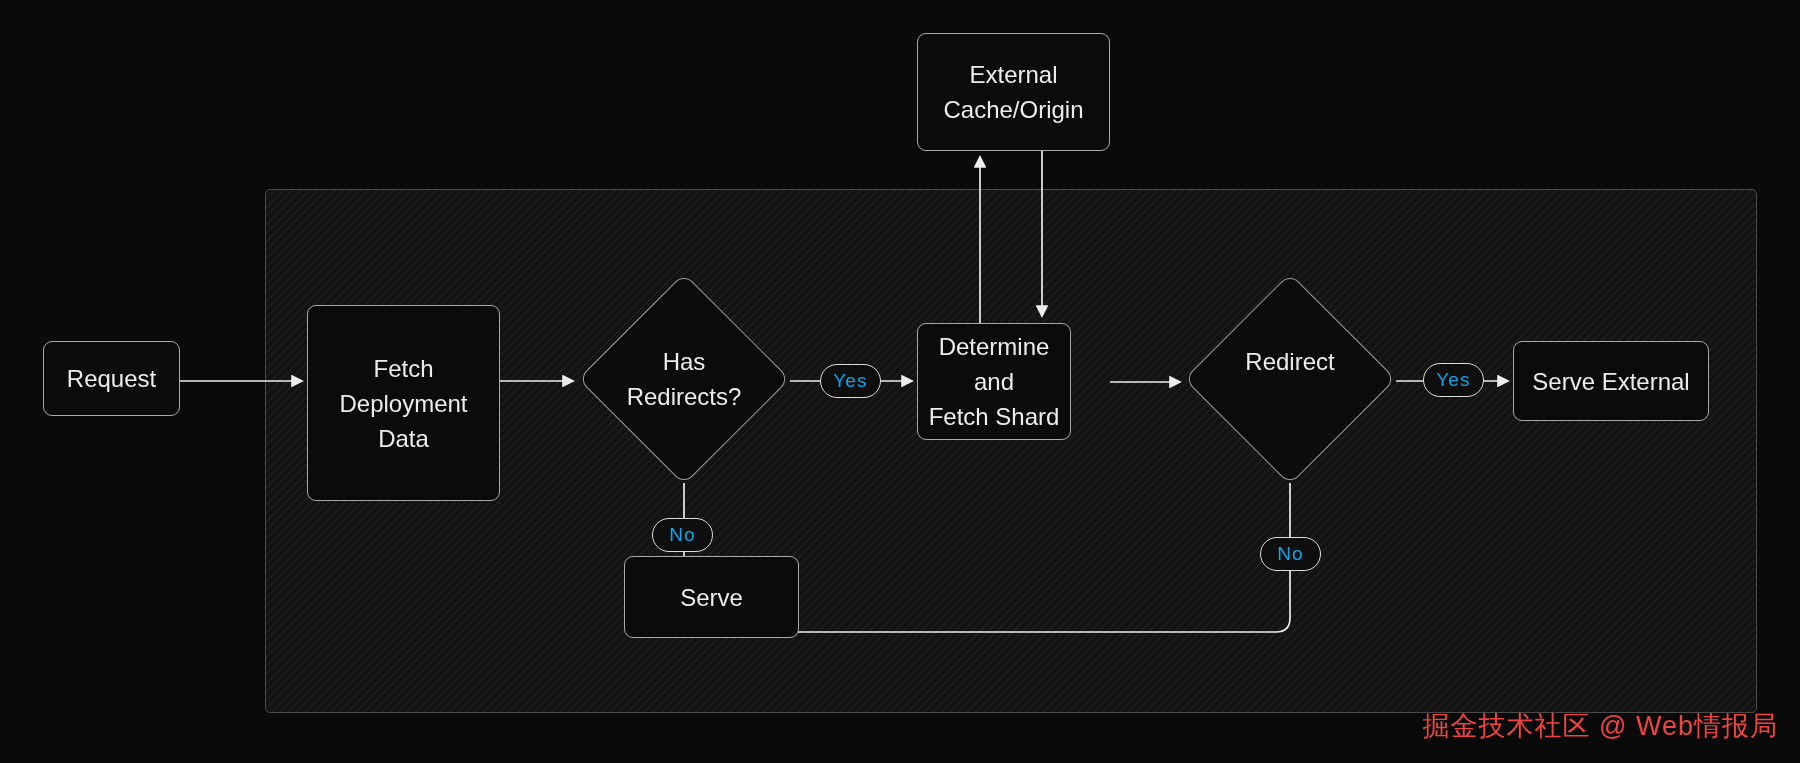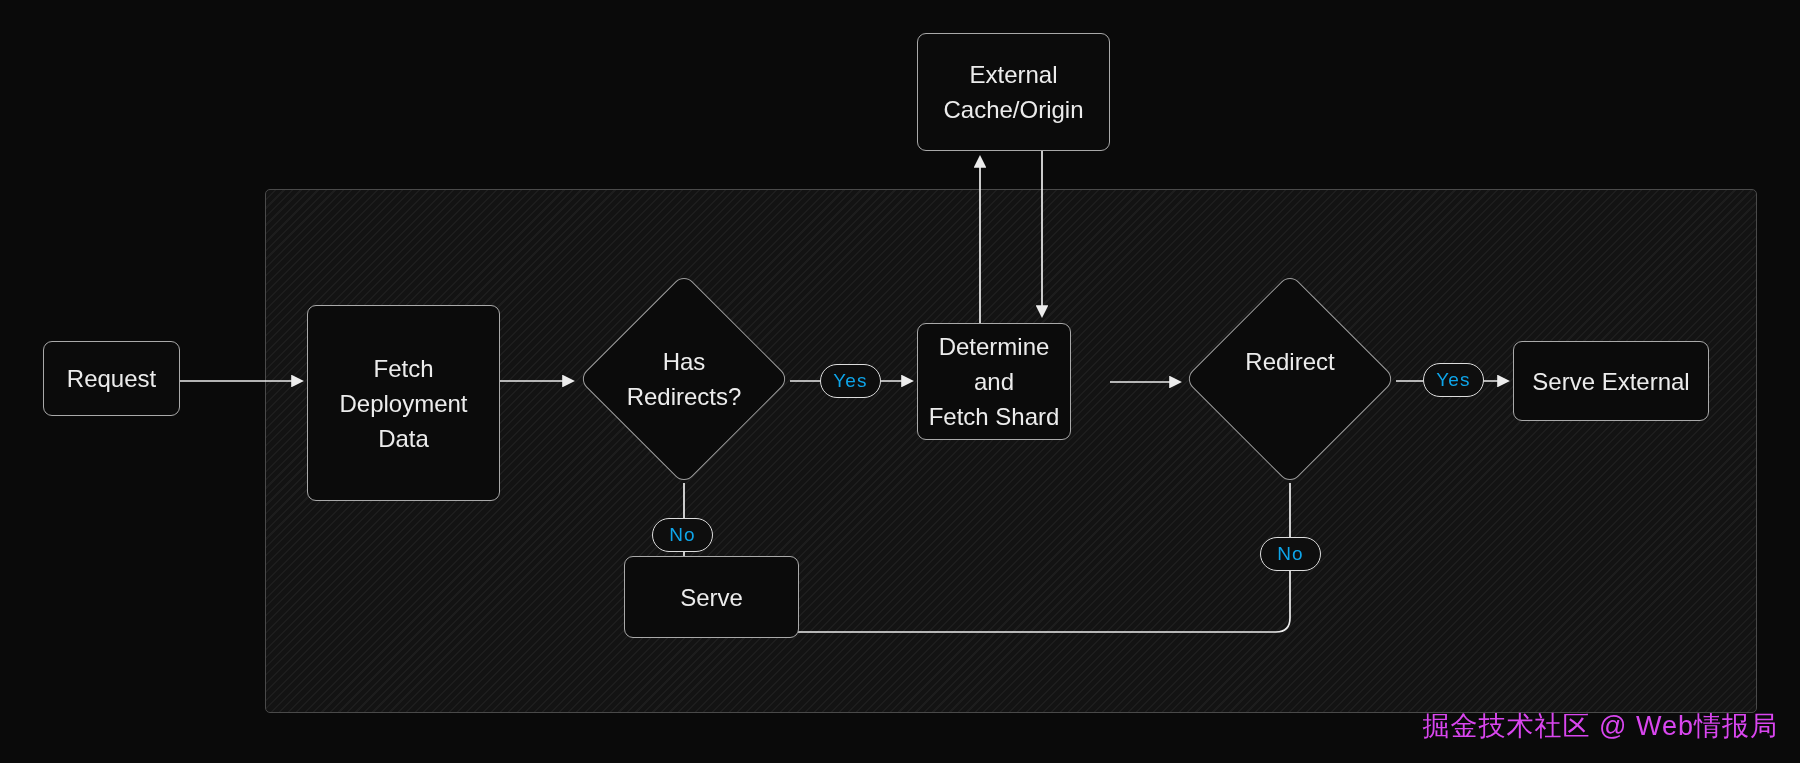--- a/index.html
+++ b/index.html
@@ -87,21 +87,21 @@
     letter-spacing: 1.2px;
     display: flex;
     align-items: center;
     justify-content: center;
     z-index: 4;
   }
   .watermark {
     position: absolute;
     top: 708px;
     right: 22px;
-    color: #d946ef;
+    color: #ef4444;
     font-size: 27px;
     letter-spacing: 1px;
     z-index: 5;
     white-space: nowrap;
   }
 </style>
 </head>
 <body>
 
 <div class="canvas">

